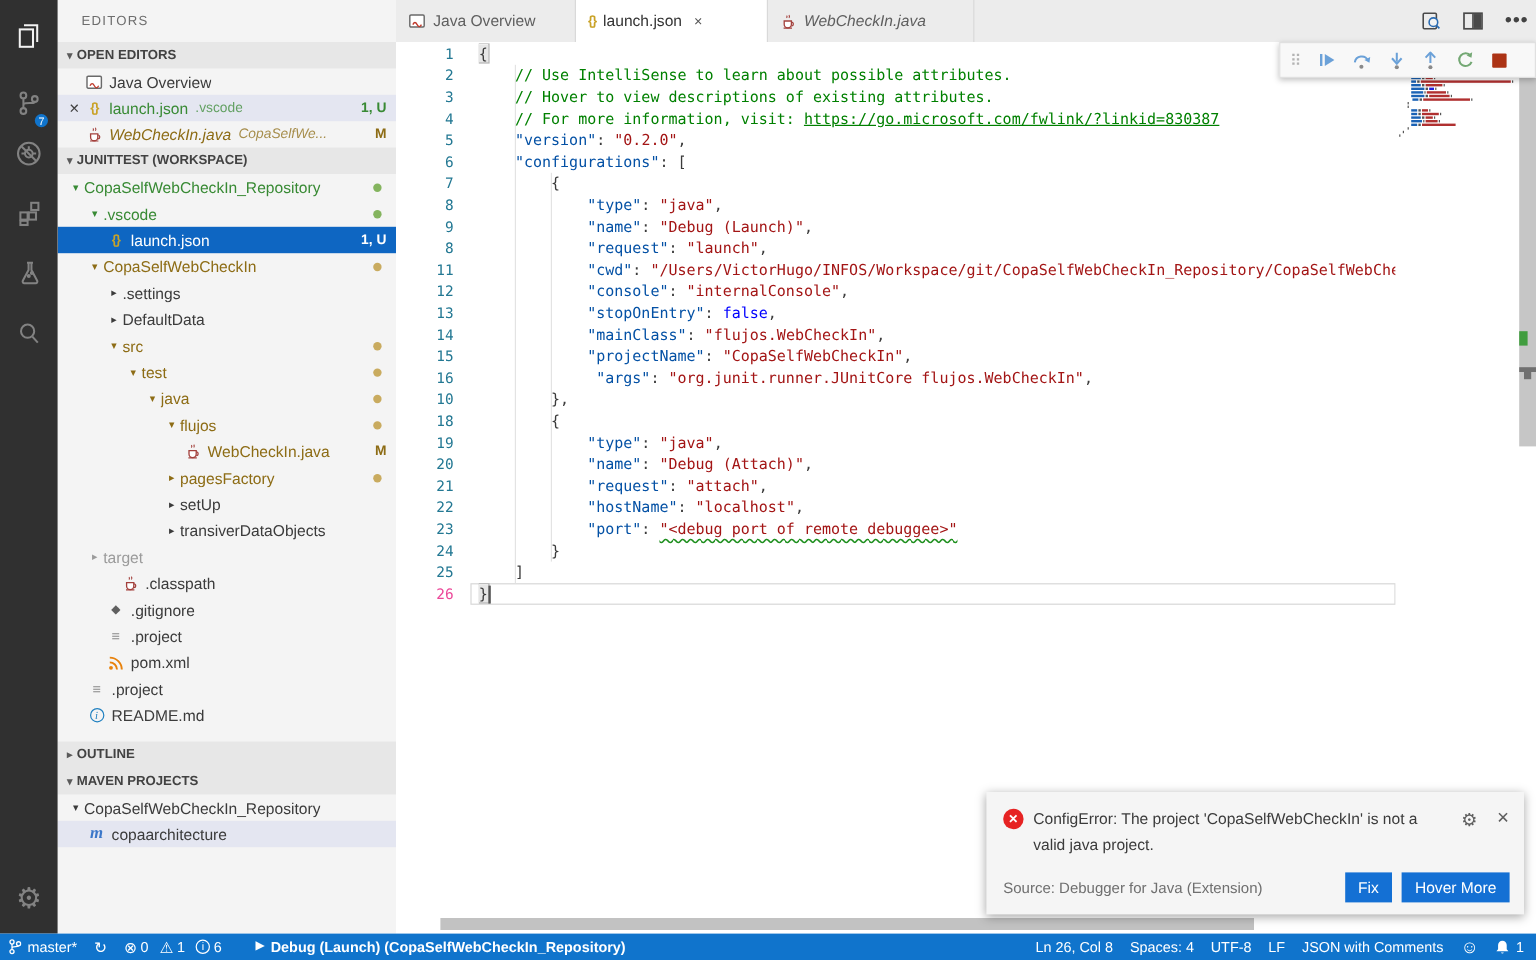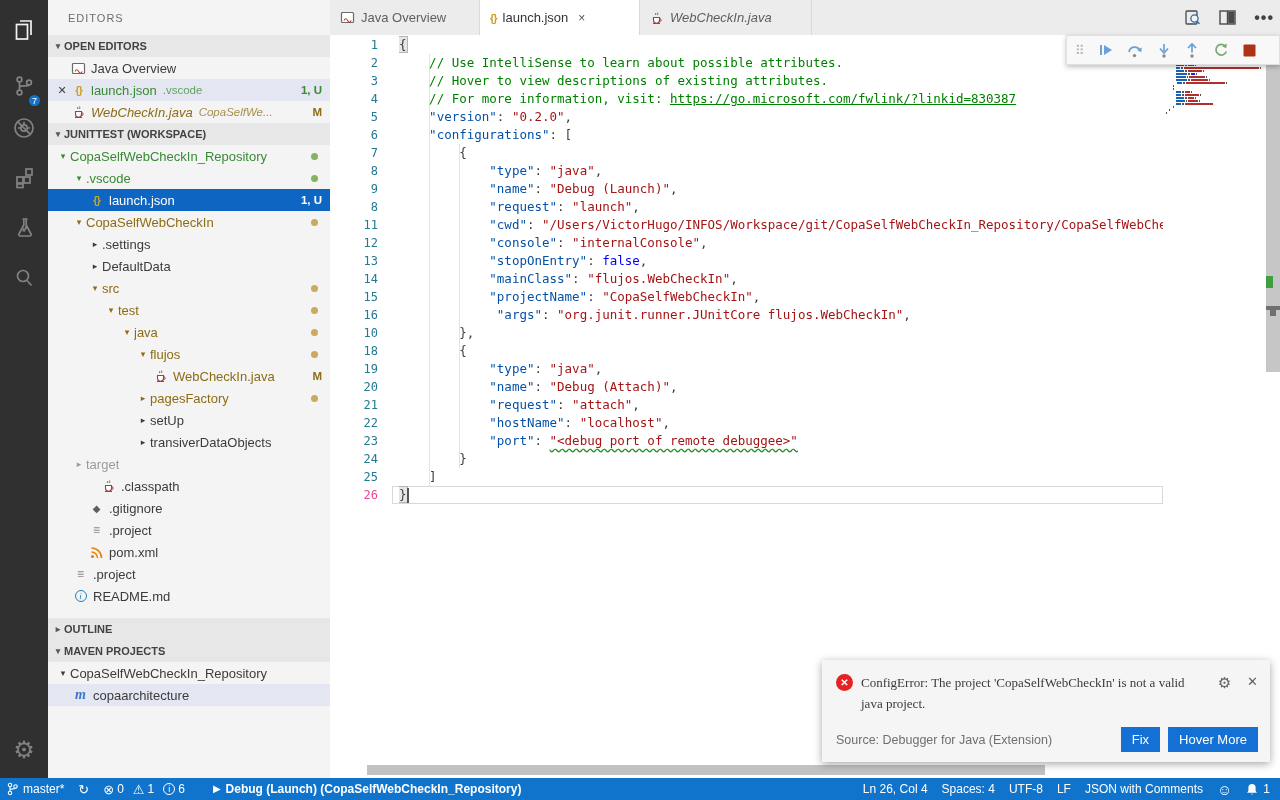--- a/index.html
+++ b/index.html
@@ -76,21 +76,21 @@
 
   
   .dbg-toolbar { position:absolute; left:1066px; top:35px; width:214px; height:30px; background:#f8f8f8; border:1px solid #e0e0e0; box-shadow:0 2px 5px rgba(0,0,0,.25); display:flex; align-items:center; padding:0 8px; gap:14px; z-index:20; }
   .grip { color:#b3b3b3; font-size:13px; cursor:grab; }
   .dbg-ic { display:inline-flex; cursor:pointer; }
 
   
   .notif { position:absolute; left:822px; top:660px; width:448px; height:102px; background:#f5f5f5; box-shadow:0 2px 8px rgba(0,0,0,.35); z-index:40; }
   .notif-head { display:flex; padding:12px 12px 0 14px; }
   .err-circle { width:17px; height:17px; border-radius:50%; background:#e62323; color:#fff; font-size:10px; font-weight:bold; display:flex; align-items:center; justify-content:center; flex:none; margin-top:2px; }
-  .notif-msg { margin-left:8px; width:330px; line-height:21px; color:#3b3b3b;font-family:Liberation Serif, serif; }
+  .notif-msg { margin-left:8px; width:330px; line-height:21px; color:#3b3b3b; }
   .notif-tools { margin-left:auto; display:flex; gap:16px; align-items:flex-start; padding-top:2px; }
   .notif-gear { color:#5f5f5f; font-size:15px; cursor:pointer; }
   .notif-close { color:#5f5f5f; font-size:13px; cursor:pointer; }
   .notif-foot { position:absolute; left:0; bottom:10px; width:100%; display:flex; align-items:center; padding:0 12px 0 14px; }
   .notif-src { color:#6f6f6f; font-size:12.5px; }
   .btns { margin-left:auto; display:flex; gap:8px; }
   .btn { background:#1470d4; color:#fff; border:none; font-size:13px; padding:5px 11px; cursor:pointer; font-family:"Liberation Sans",sans-serif; }
 
   
   .statusbar { position:absolute; left:0; top:778px; width:1280px; height:22px; background:#1074cc; color:#fff; display:flex; align-items:center; font-size:12px; z-index:50; }
@@ -656,21 +656,21 @@
       <span class="sb-glyph" style="margin-left:6px">⚠</span>
         <span>1</span>
       <span class="circ-i" style="margin-left:6px">i</span>
         <span>6</span>
     </div>
     <div class="sb-item" style="margin-left:14px">
       <span class="sb-glyph" style="font-size:10px">▶</span>
       <span style="font-weight:bold">Debug (Launch) (CopaSelfWebCheckIn_Repository)</span>
     </div>
     <div class="sb-right">
-      <div class="sb-item">Ln 26, Col 4</div>
+      <div class="sb-item">Ln 26, Col 8</div>
       <div class="sb-item">Spaces: 4</div>
       <div class="sb-item">UTF-8</div>
       <div class="sb-item">LF</div>
       <div class="sb-item">JSON with Comments</div>
       <div class="sb-item">
           <span class="sb-glyph" style="font-size:15px">☺</span>
         </div>
       <div class="sb-item" style="padding-right:10px">
         <svg width="12" height="13" viewBox="0 0 12 13">
             <path d="M6 1 a3.6 3.6 0 0 1 3.6 3.6 V8 L11 9.8 H1 L2.4 8 V4.6 A3.6 3.6 0 0 1 6 1 Z" fill="#fff"></path>

